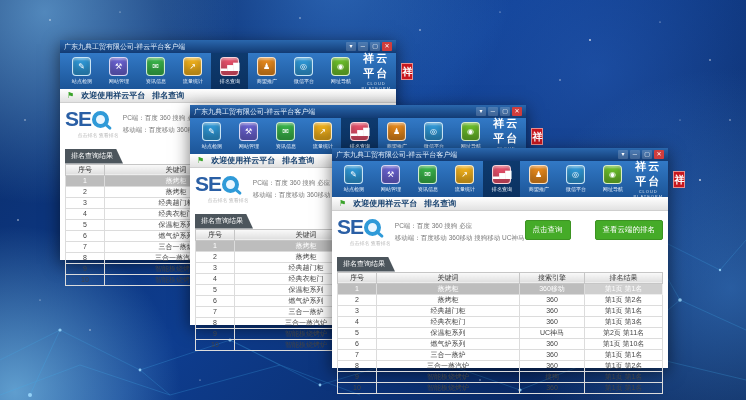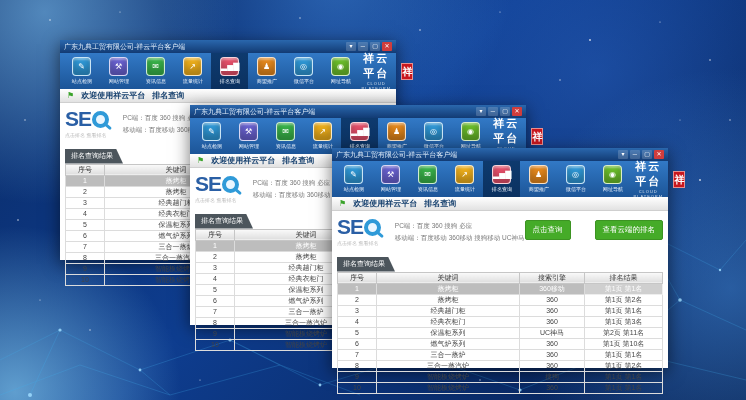--- a/index.html
+++ b/index.html
@@ -46,21 +46,21 @@
   .brand-badge { width:17px; height:17px; background:#c9171e; border:1px solid #e89090;
     color:#fff; font-size:10px; font-weight:bold; line-height:15px; text-align:center; }
 
   .banner { height:14px; background:linear-gradient(#ffffff,#e2e2e2);
     border-bottom:1px solid #cfcfcf; display:flex; align-items:center; gap:7px;
     padding:0 7px; font-size:8px; font-weight:bold; color:#16406e; }
   .banner .flag { color:#3aa32a; font-size:8px; font-weight:normal; }
 
   .content { background:#fff; height:157px; padding:4px 5px 0; }
   .content-top { display:flex; height:37px; }
-  .seo-logo { width:84px; }
+  .seo-logo { width:84px;text-align:right; }
   .seo-row { display:flex; align-items:center; }
   .seo-letters { font-size:21px; font-weight:bold; color:#2a5fa5; letter-spacing:-1px; }
   .seo-o { width:17px; height:17px; border:4px solid #2f9ad8; border-radius:50%;
     background:#eaf6ff; position:relative; margin-left:1px; }
   .seo-o::after { content:""; position:absolute; width:8px; height:3px; background:#2f9ad8;
     right:-7px; bottom:-4px; transform:rotate(40deg); border-radius:2px; }
   .seo-tagline { font-size:5px; color:#b5b5b5; margin-top:1px; white-space:nowrap; }
   .engine-info { font-size:6.5px; color:#7a7a7a; line-height:1.9; margin:5px 0 0 4px; white-space:nowrap; }
   .top-buttons { margin-left:auto; display:flex; gap:24px; align-items:flex-start; margin-top:5px; }
   .btn { background:#45ab28; color:#fff; font-size:7.5px; padding:4px 7px;

